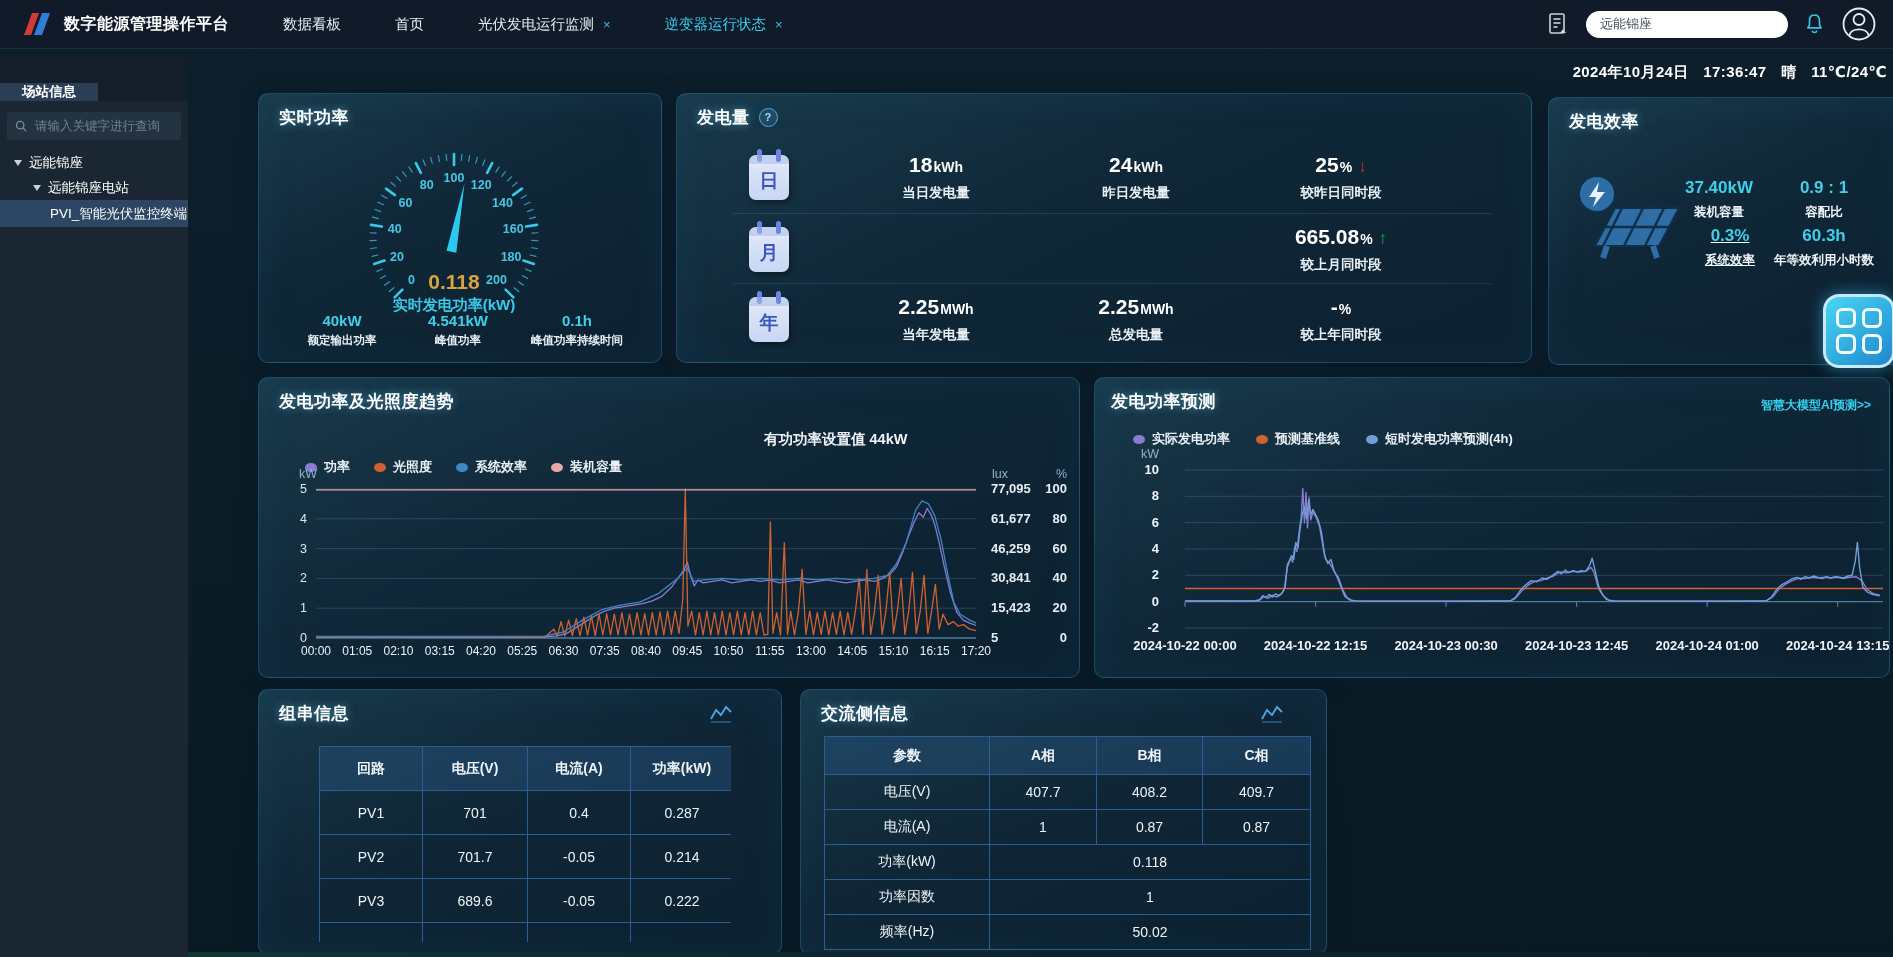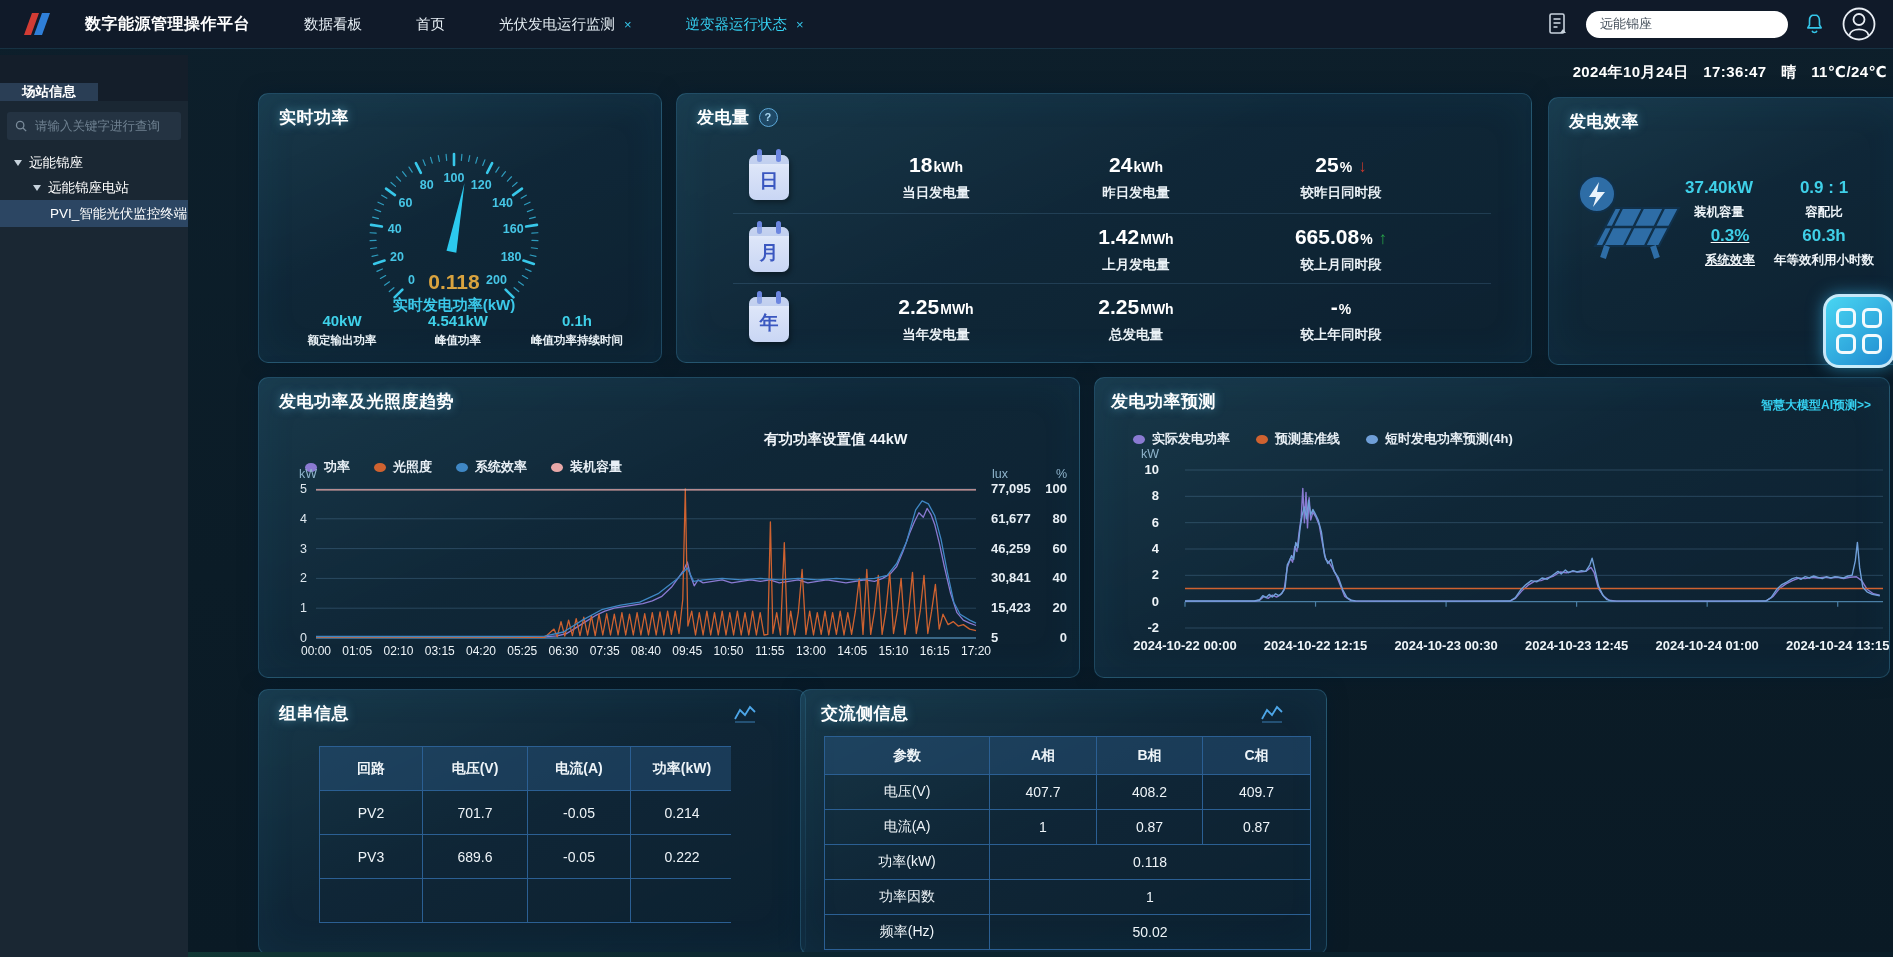--- a/index.html
+++ b/index.html
@@ -2,21 +2,21 @@
 <html><head>
 <meta charset="utf-8">
 <style>
   html,body{margin:0;padding:0;background:#081420;}
   body{width:1893px;height:957px;overflow:hidden;font-family:"Liberation Sans","DejaVu Sans",sans-serif;color:#fff;}
   .app{position:relative;width:1893px;height:957px;background:linear-gradient(180deg,#0d1f2b 0%,#0b1c27 60%,#0a1a25 100%);overflow:hidden;}
 
   
   .topbar{position:absolute;left:0;top:0;width:100%;height:48px;background:#101a29;display:flex;align-items:center;box-shadow:0 1px 0 rgba(70,140,180,.18);z-index:30;}
   .brand{display:flex;align-items:center;gap:10px;margin-left:20px;}
-  .brand-title{font-size:16px;font-weight:bold;letter-spacing:.5px;margin-left:21px;}
+  .brand-title{font-size:16px;font-weight:bold;letter-spacing:.5px;}
   .menu-item{margin-left:54px;font-size:14.5px;color:#e8f0f6;cursor:pointer;}
   .tab{margin-left:54px;font-size:14.5px;color:#e3ecf2;display:flex;align-items:center;gap:9px;cursor:pointer;}
   .tab .x{color:#35c5e8;font-size:13px;}
   .tab.active{color:#35d0f0;}
   .top-right{margin-left:auto;display:flex;align-items:center;gap:15px;margin-right:16px;}
   .search-pill{width:178px;height:27px;border-radius:14px;background:#fff;display:flex;align-items:center;padding:0 12px;}
   .search-pill input{border:0;outline:0;background:transparent;font-size:13px;color:#4a5560;width:100%;font-family:inherit;}
   .iconbtn{display:flex;align-items:center;justify-content:center;cursor:pointer;}
 
   
@@ -282,24 +282,20 @@
       <div class="g-col" style="left:498px;">
         <div><span class="num">25</span><span class="unit">%</span><span class="arr arr-down">↓</span></div>
         <div class="lbl">较昨日同时段</div>
       </div>
     </div>
     <div class="g-row" style="top:121px;">
       <div class="cal">
           <span class="strip"></span>
           <span class="ch">月</span>
         </div>
-      <div class="g-col" style="left:293px;">
-        <div><span class="num">1.42</span><span class="unit">MWh</span></div>
-        <div class="lbl">上月发电量</div>
-      </div>
       <div class="g-col" style="left:498px;">
         <div><span class="num">665.08</span><span class="unit">%</span><span class="arr arr-up">↑</span></div>
         <div class="lbl">较上月同时段</div>
       </div>
     </div>
     <div class="g-row" style="top:191px;">
       <div class="cal">
           <span class="strip"></span>
           <span class="ch">年</span>
         </div>
@@ -469,36 +465,42 @@
         <line x1="612.1679389312977" y1="223.66666666666666" x2="612.1679389312977" y2="228.66666666666666" stroke="#4a7fa5" stroke-width="1.2"></line>
         <text x="612.1679389312977" y="272" text-anchor="middle" fill="#eef4f8" font-size="13" font-weight="bold">2024-10-24 01:00</text>
         <line x1="742.7099236641221" y1="223.66666666666666" x2="742.7099236641221" y2="228.66666666666666" stroke="#4a7fa5" stroke-width="1.2"></line>
         <text x="742.7099236641221" y="272" text-anchor="middle" fill="#eef4f8" font-size="13" font-weight="bold">2024-10-24 13:15</text>
         <polyline points="90.0,223.3 159.3,223.3 164.6,222.3 168.9,218.4 173.1,220.4 177.4,217.1 181.6,219.1 185.9,216.4 189.1,211.8 192.3,189.4 195.5,180.2 197.6,184.2 199.8,168.4 201.9,173.6 204.0,155.2 206.2,139.4 207.8,110.4 209.4,144.7 211.0,114.4 212.5,149.9 214.1,119.6 215.7,142.0 217.9,134.1 221.1,139.4 224.3,147.3 227.5,165.7 230.7,181.5 233.9,184.2 237.1,189.4 241.3,197.3 245.6,207.9 249.8,218.4 255.2,222.3 260.5,223.1 324.4,223.3 388.4,223.3 415.0,223.1 420.4,220.4 426.7,213.1 433.1,207.2 439.5,203.3 445.9,202.6 452.3,200.0 458.7,198.0 465.1,194.0 471.5,194.7 477.9,193.4 484.3,194.0 490.7,193.4 496.0,189.4 499.2,194.7 503.5,210.5 508.8,218.4 514.1,222.3 521.6,223.1 580.2,223.3 644.1,223.3 670.8,223.1 678.2,218.4 684.6,210.5 691.0,205.9 697.4,202.6 703.8,200.0 710.2,200.6 716.6,199.3 723.0,200.0 729.4,199.3 735.8,200.0 742.2,199.3 748.6,200.6 755.0,199.3 761.4,198.7 766.7,202.6 772.0,211.2 778.4,215.8 784.8,217.1" fill="none" stroke="#8a7ad2" stroke-width="1.4" stroke-linejoin="round"></polyline>
         <polyline points="90.0,210.5 788.0,210.5" fill="none" stroke="#cf6230" stroke-width="1.4" stroke-linejoin="round"></polyline>
         <polyline points="90.0,223.0 159.3,223.0 164.6,221.7 167.8,217.7 171.0,219.7 174.2,216.4 177.4,219.1 180.6,215.8 183.8,217.7 187.0,215.1 190.2,209.2 192.3,186.8 194.4,182.9 196.6,177.6 198.7,181.5 200.8,164.4 203.0,169.7 205.1,149.9 207.2,136.8 209.4,128.9 211.5,140.7 213.6,122.3 215.7,136.8 217.9,131.5 220.0,135.4 223.2,142.0 226.4,153.9 229.6,177.6 232.8,185.5 236.0,181.5 239.2,193.4 243.5,200.0 247.7,211.8 252.0,219.7 256.2,222.1 260.5,222.9 303.1,223.1 367.1,223.1 415.0,223.0 420.4,219.7 425.7,211.8 431.0,206.6 436.3,202.6 441.7,203.9 447.0,200.0 452.3,201.3 457.6,197.3 463.0,193.4 466.2,196.0 470.4,192.1 473.6,194.7 477.9,192.7 482.2,194.0 486.4,192.7 490.7,193.4 494.9,186.8 497.1,180.2 500.3,193.4 503.5,207.9 507.7,217.1 512.0,221.7 516.3,222.9 558.9,223.1 622.8,223.1 670.8,223.0 676.1,219.7 681.4,211.8 686.8,206.6 692.1,203.9 697.4,200.6 701.7,199.3 705.9,201.3 710.2,198.7 714.5,200.0 718.7,198.0 723.0,199.3 727.3,200.6 731.5,198.7 735.8,200.0 740.0,198.7 744.3,199.3 748.6,200.0 752.8,198.0 757.1,197.3 760.3,182.9 762.4,164.4 764.6,189.4 767.8,209.2 772.0,213.8 777.3,216.4 784.8,217.7" fill="none" stroke="#6f9fd8" stroke-width="1.4" stroke-linejoin="round"></polyline>
       </svg>
   </div>
 
-  <div class="panel" style="left:258px;top:689px;width:522px;height:264px;padding-left:24px;">
+  <div class="panel" style="left:258px;top:689px;width:522px;height:264px;">
     <div class="ptitle">组串信息</div>
     <span class="tbl-icon" style="right:48px;top:13px;">
       <svg width="24" height="20" viewBox="0 0 24 20" fill="none" stroke="#4da6e8" stroke-width="1.8">
           <path d="M2,16 L7,7 L12,12 L17,4 L22,9"></path>
           <path d="M2,19 L22,19" stroke-width="1.2" opacity=".7"></path>
         </svg>
     </span>
     <div style="position:absolute;left:60px;top:56px;width:412px;height:196px;overflow:hidden;">
       <table class="dtable" style="width:410px;">
         <tbody>
             <tr style="height:44px;">
           <th style="width:102px;">回路</th>
           <th style="width:104px;">电压(V)</th>
           <th style="width:102px;">电流(A)</th>
           <th style="width:102px;">功率(kW)</th>
+        </tr>
+        <tr style="height:44px;">
+          <td>PV1</td>
+              <td>701</td>
+              <td>0.4</td>
+              <td>0.287</td>
         </tr>
         <tr style="height:44px;">
           <td>PV2</td>
               <td>701.7</td>
               <td>-0.05</td>
               <td>0.214</td>
         </tr>
         <tr style="height:44px;">
           <td>PV3</td>
               <td>689.6</td>

